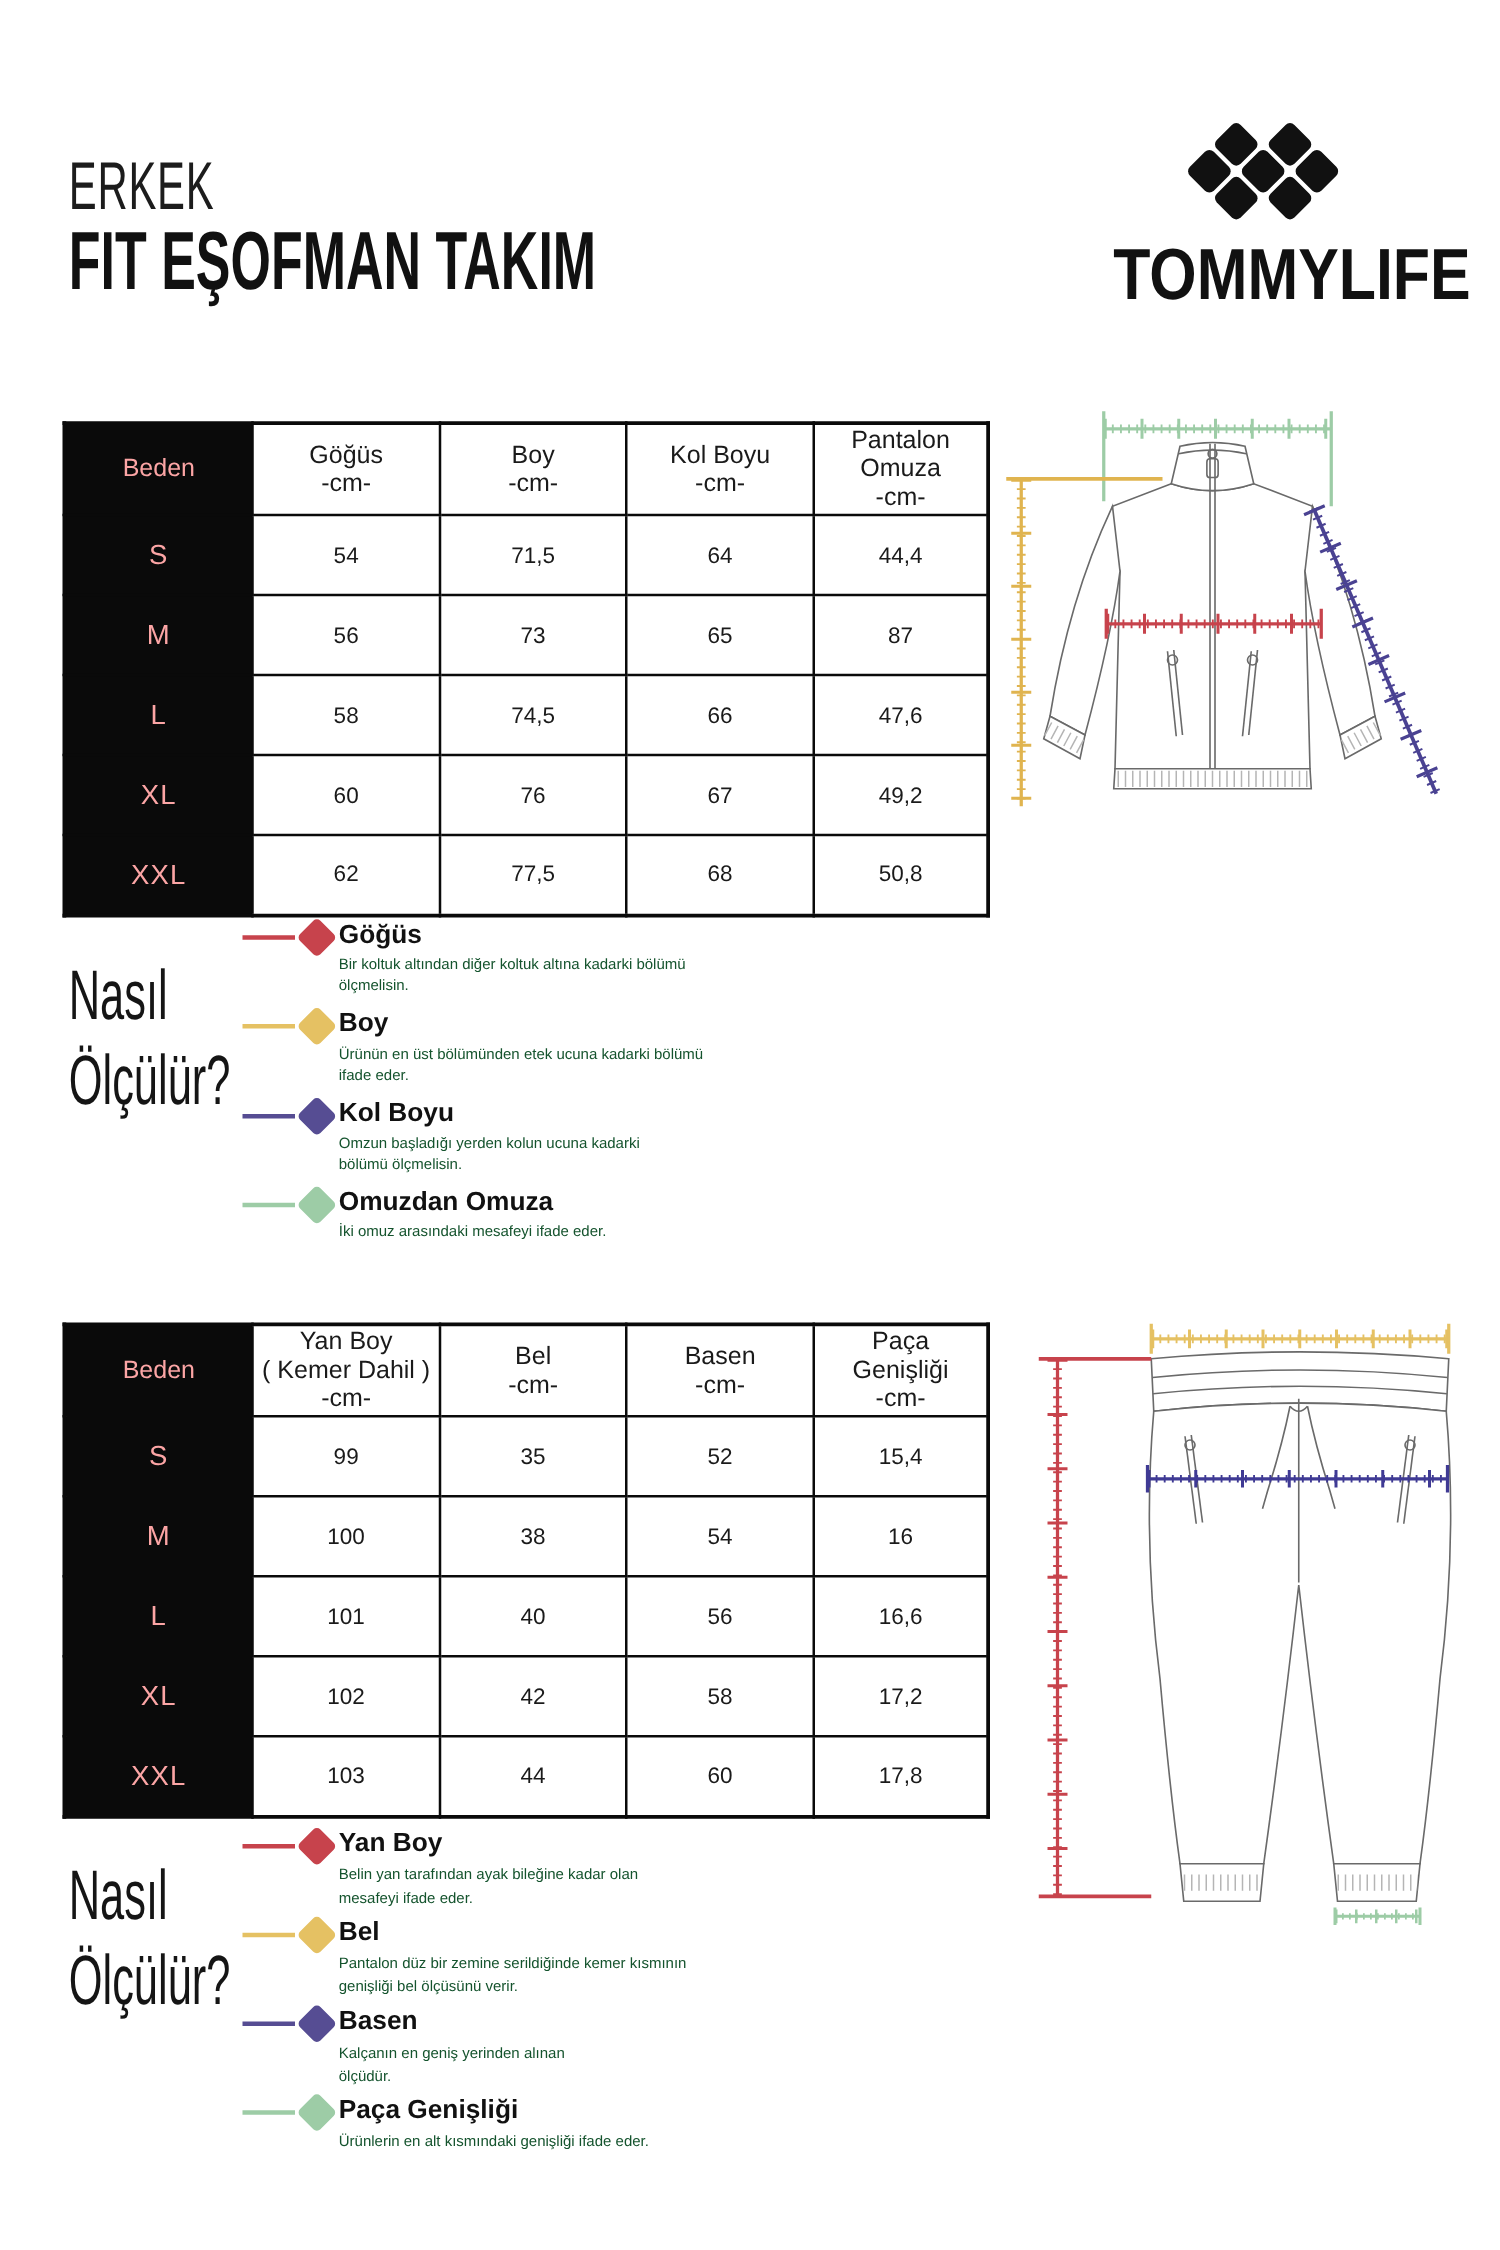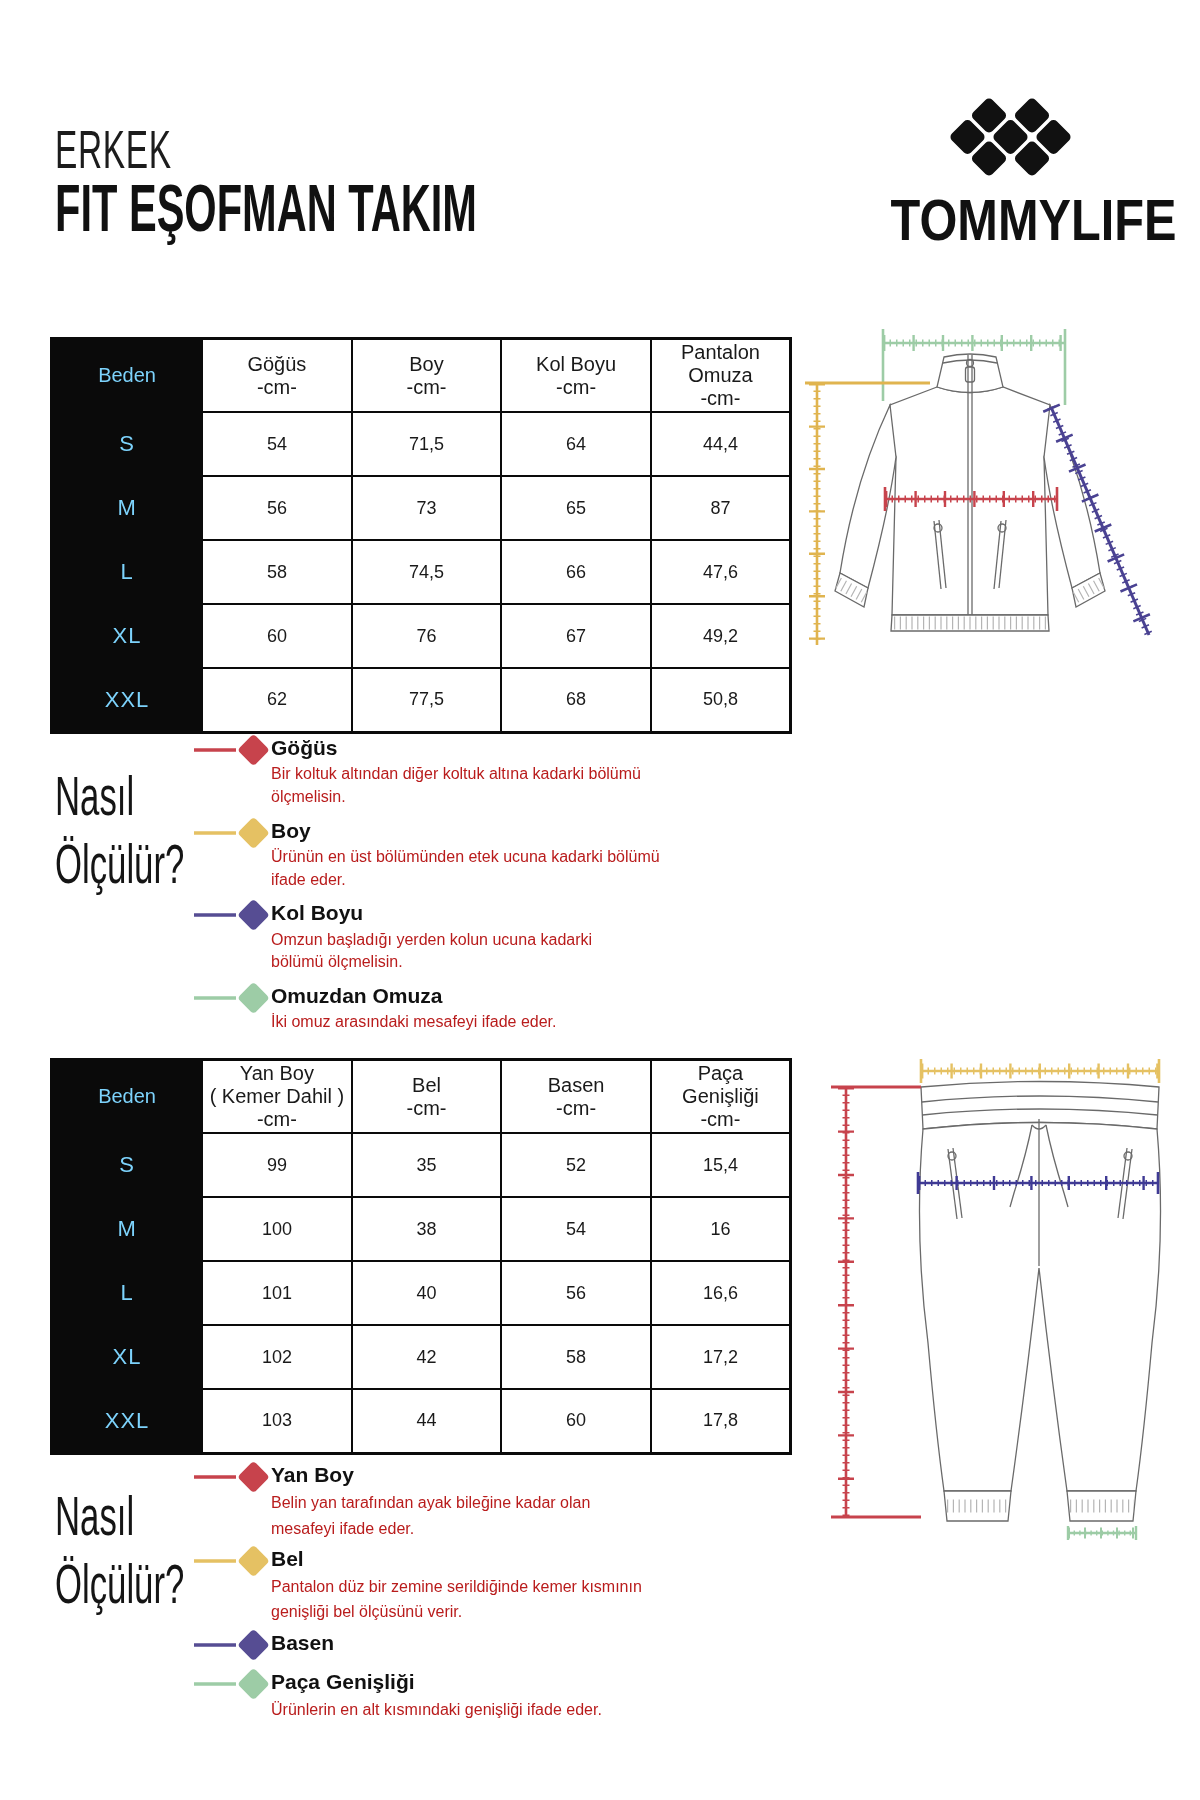--- a/index.html
+++ b/index.html
@@ -16,33 +16,33 @@
   .brand-name{font-size:58px;font-weight:800;color:#111;transform:scaleX(.84);
               transform-origin:center top;white-space:nowrap;margin-top:4px;}
 
   
   table.size-table{position:absolute;border-collapse:collapse;table-layout:fixed;
                    border:3px solid #0a0a0a;background:#fff;}
   .size-table th,.size-table td{border:2.5px solid #0a0a0a;text-align:center;vertical-align:middle;
                    font-weight:400;white-space:pre-line;}
   .size-table th{font-size:20px;line-height:1.15;font-weight:400;}
   .size-table td{font-size:18px;}
-  .size-table .c0{background:#0a0a0a;color:#7dd3fc;border-color:#0a0a0a;}
+  .size-table .c0{background:#0a0a0a;color:#fca5a5;border-color:#0a0a0a;}
   .size-table td.c0{font-size:22px;letter-spacing:1px;}
 
   
   .measure-heading{font-size:56px;font-weight:400;color:#151515;line-height:1.22;
                    transform:scaleX(.62);transform-origin:left top;white-space:pre-line;}
 
   
   .legend{width:510px;}
   .leg-item{display:flex;align-items:flex-start;margin-bottom:9px;}
   .leg-marker{flex:none;width:78px;margin-top:-2px;}
   .leg-term{font-size:21px;font-weight:700;color:#111;line-height:1.25;}
-  .leg-desc{font-size:16px;color:#b91c1c;line-height:1.42;white-space:pre-line;margin-top:2px;}
+  .leg-desc{font-size:12px;color:#14532d;line-height:1.42;white-space:pre-line;margin-top:2px;}
   .legend-pants .leg-desc{line-height:1.58;}
   .legend-pants .leg-item{margin-bottom:5px;}
 
   
   .garm{fill:none;stroke:#6a6a6a;stroke-width:1.3;}
   .garmf{fill:#fff;stroke:#6a6a6a;stroke-width:1.3;}
   .rib{fill:none;stroke:#b5b5b5;}
   .rl{fill:none;stroke-linecap:butt;}
 </style>
 </head>
@@ -371,20 +371,22 @@
 genişliği bel ölçüsünü verir.</div>
     </div>
   </div>
   <div class="leg-item">
     <svg class="leg-marker" width="78" height="36" viewBox="0 0 78 36">
       <line x1="1" y1="17" x2="43" y2="17" stroke="#564D93" stroke-width="3.6"></line>
       <rect x="49" y="5.5" width="23" height="23" rx="4" transform="rotate(45 60.5 17)" fill="#564D93"></rect>
     </svg>
     <div>
       <div class="leg-term">Basen</div>
+      <div class="leg-desc">Kalçanın en geniş yerinden alınan
+ölçüdür.</div>
     </div>
   </div>
   <div class="leg-item">
     <svg class="leg-marker" width="78" height="36" viewBox="0 0 78 36">
       <line x1="1" y1="17" x2="43" y2="17" stroke="#9DCCA6" stroke-width="3.6"></line>
       <rect x="49" y="5.5" width="23" height="23" rx="4" transform="rotate(45 60.5 17)" fill="#9DCCA6"></rect>
     </svg>
     <div>
       <div class="leg-term">Paça Genişliği</div>
       <div class="leg-desc">Ürünlerin en alt kısmındaki genişliği ifade eder.</div>

